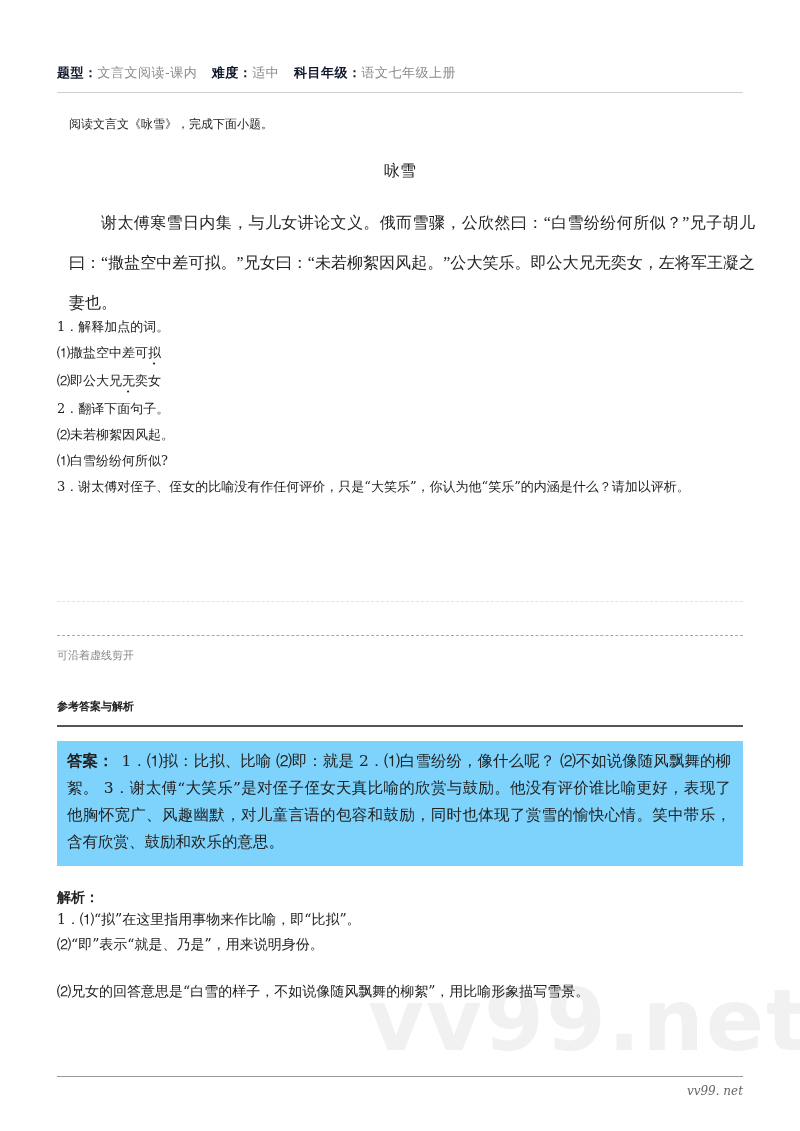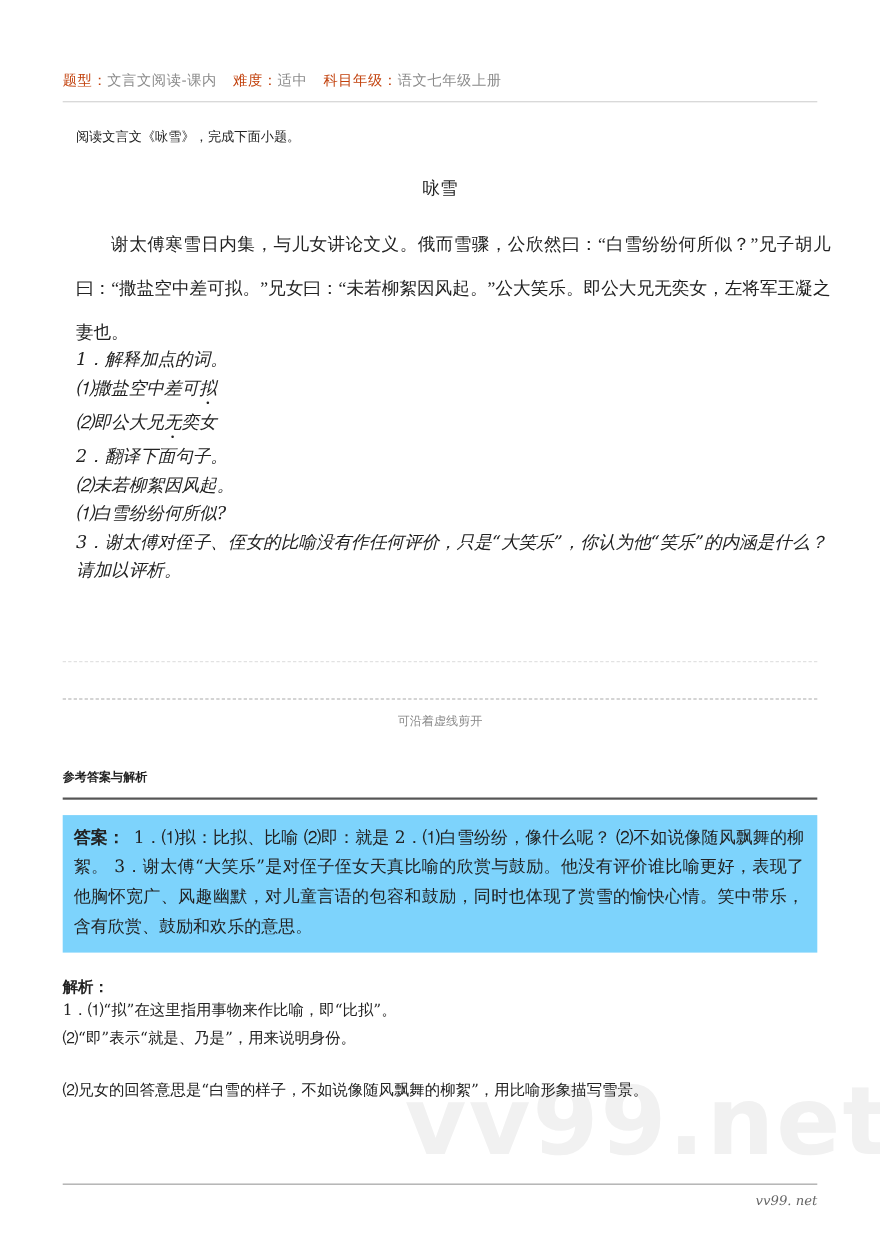--- a/index.html
+++ b/index.html
@@ -5,36 +5,36 @@
   html, body { margin: 0; padding: 0; }
   body {
     width: 800px; height: 1131px; background: #ffffff; position: relative; overflow: hidden;
     font-family: "DejaVu Serif", "Liberation Serif", serif; color: #222;
   }
   .page { position: absolute; left: 57px; top: 0; width: 686px; }
   .meta {
     position: absolute; top: 64px; left: 0; font-size: 13px; color: #8a8a8a;
     font-family: "DejaVu Sans", "Liberation Sans", sans-serif; letter-spacing: 0.5px;
   }
-  .meta b { color: #c2410c; font-weight: normal; }
+  .meta b { color: #0f172a; font-weight: bold; }
   .meta .val { margin-right: 10px; }
   .rule-top { position: absolute; top: 92px; left: 0; width: 686px; height: 1px; background: #d0d0d0; }
   .intro { position: absolute; top: 116px; left: 12px; font-size: 12px; }
   .poem-title { position: absolute; top: 161px; left: 0; width: 686px; text-align: center; font-size: 16px; }
   .poem {
     position: absolute; top: 203px; left: 12px; width: 686px; font-size: 16px; line-height: 40px;
     text-indent: 32px; text-align: justify; font-family: Liberation Serif, serif;
   }
-  .questions { position: absolute; top: 314px; left: 12px; width: 686px; font-size: 16px; line-height: 26px; font-style: italic; }
+  .questions { position: absolute; top: 314px; left: 0; width: 686px; font-size: 13px; line-height: 26px; }
   .questions div { white-space: nowrap; }
   .questions .wrap { white-space: normal; }
   .dash1 { position: absolute; top: 601px; left: 0; width: 686px; border-top: 1px dashed #e2e2e2; }
   .dash2 { position: absolute; top: 635px; left: 0; width: 686px; border-top: 1px dashed #a9a9a9; }
   .cut-hint {
-    position: absolute; top: 648px; left: 0; width: 686px; text-align: center; font-size: 11px; color: #888;
+    position: absolute; top: 648px; left: 0; width: 686px; font-size: 11px; color: #888;
     font-family: "DejaVu Sans", "Liberation Sans", sans-serif;
   }
   .ans-heading {
     position: absolute; top: 699px; left: 0; font-size: 11px; font-weight: bold;
     font-family: "DejaVu Sans", "Liberation Sans", sans-serif;
   }
   .rule-ans { position: absolute; top: 725px; left: 0; width: 686px; height: 2px; background: #555; }
   .ans-box {
     position: absolute; top: 741px; left: 0; width: 686px; height: 125px; background: #7dd3fc;
     box-sizing: border-box; padding: 7px 12px 0 10px; font-size: 15.5px; line-height: 27px; text-align: justify;

